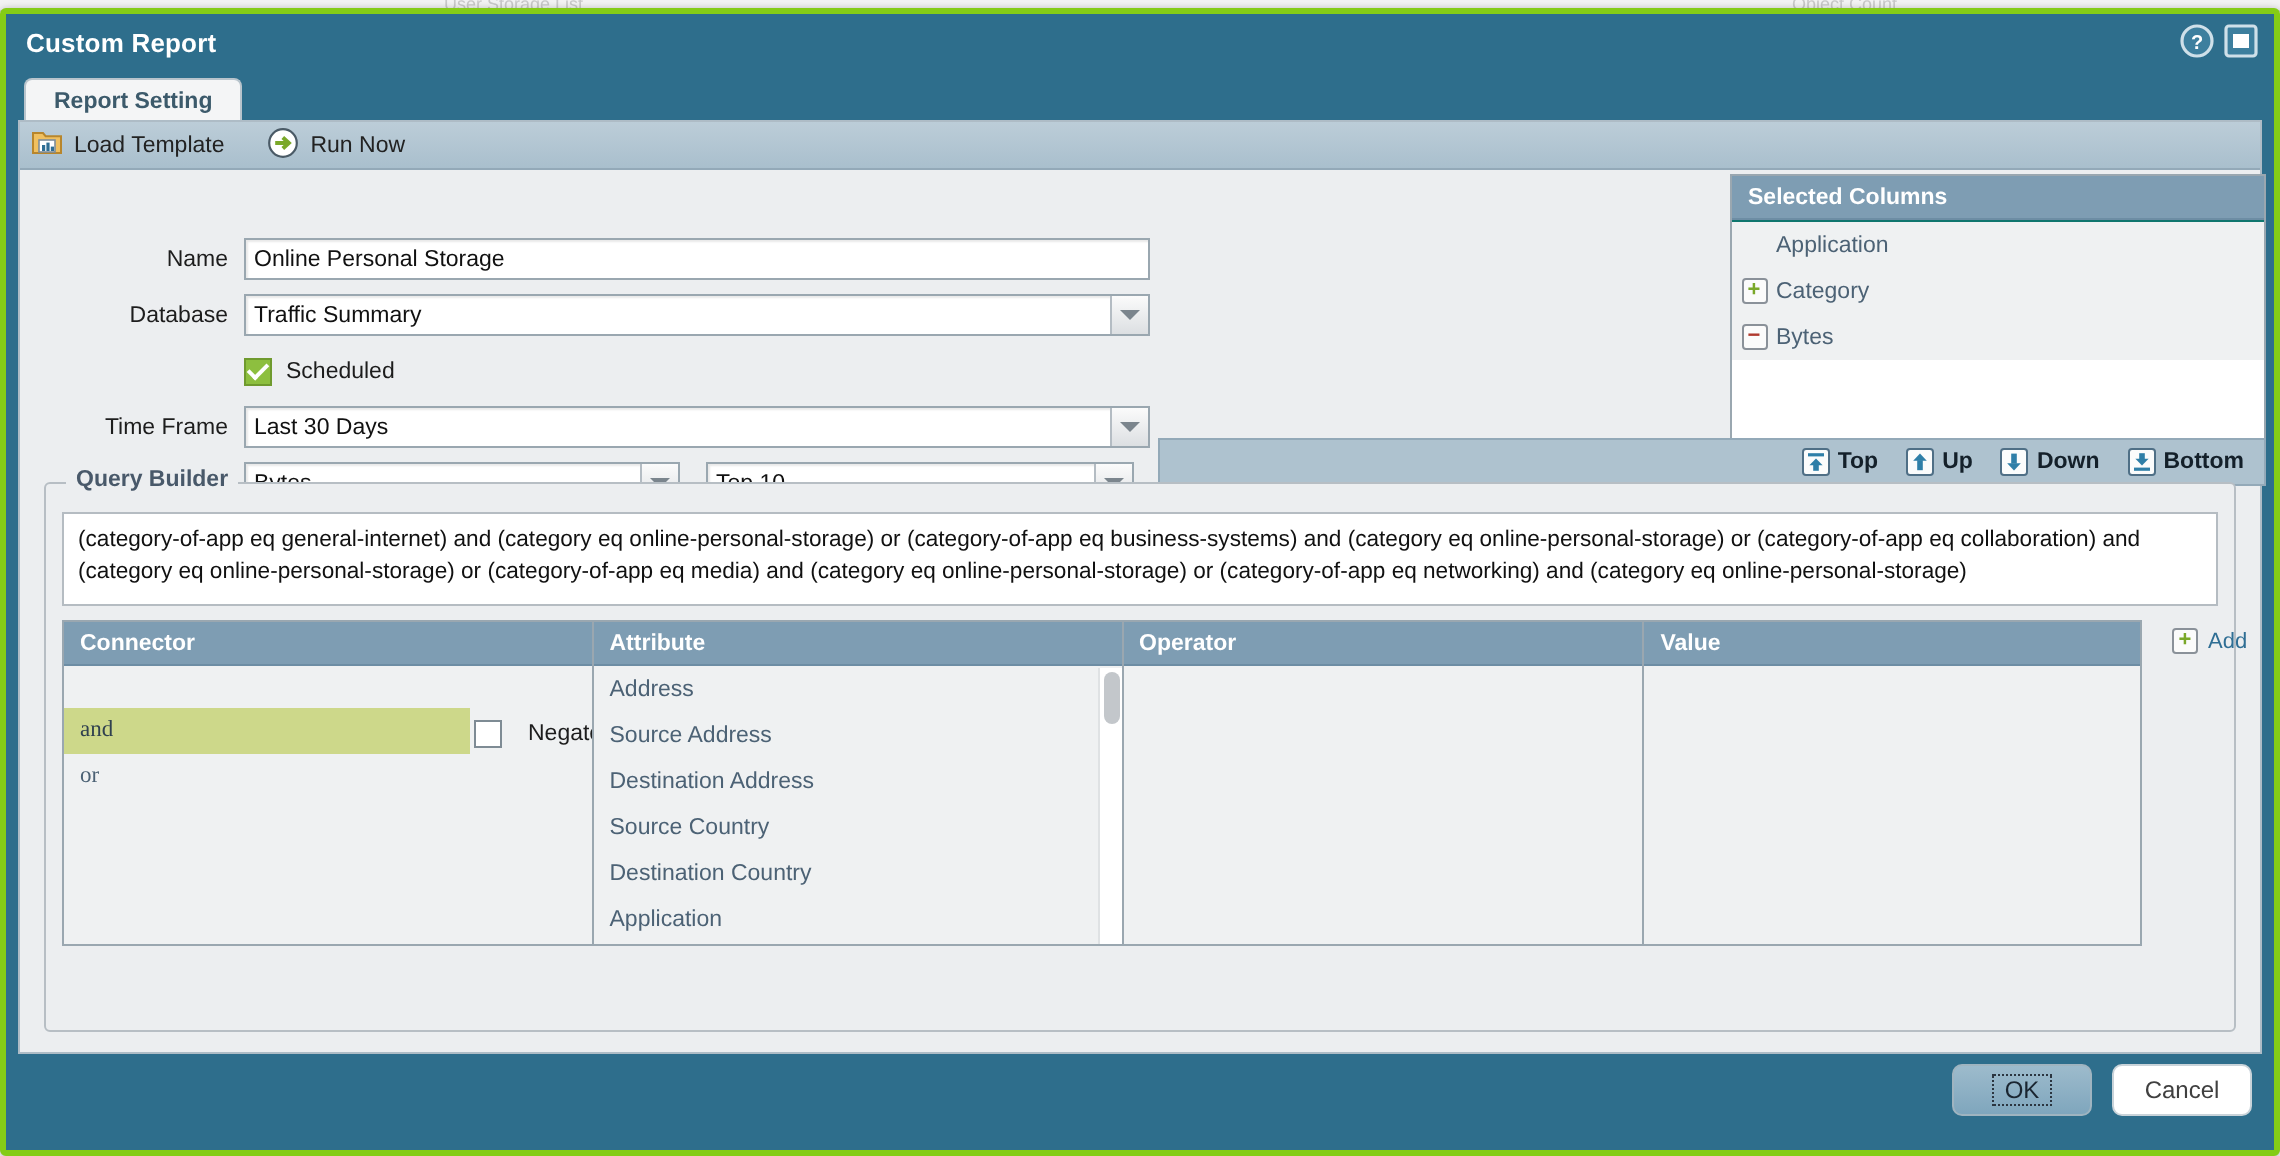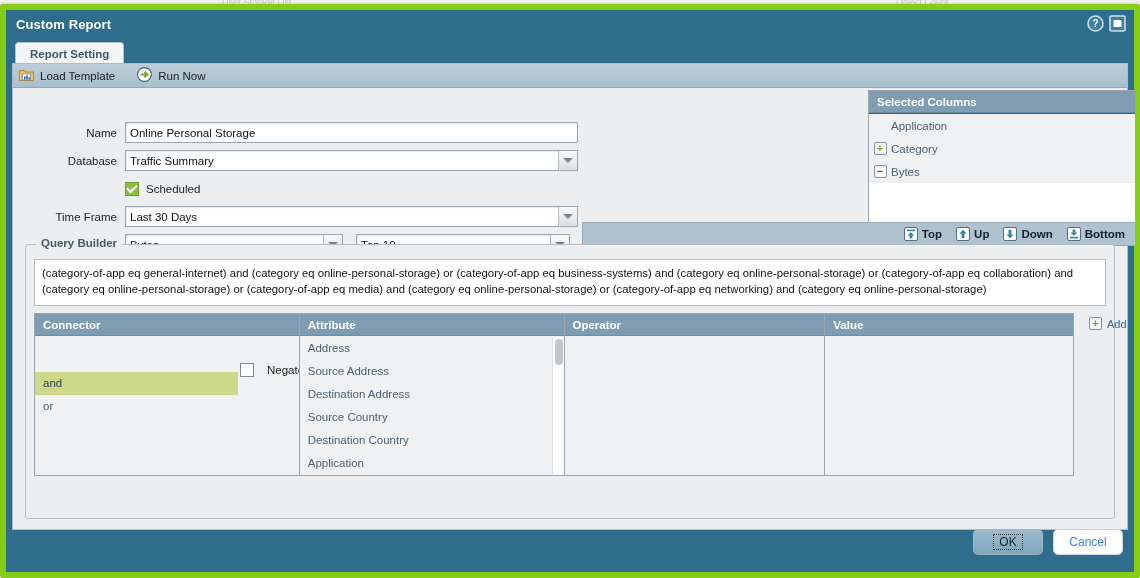--- a/index.html
+++ b/index.html
@@ -19,21 +19,21 @@
   }
   #bg-strip .ghost {
     position: absolute; top: -3px; color: #c9c9c9; font-size: 9px; white-space: nowrap;
   }
 
   
   #dialog {
     position: absolute; left: 0; top: 4px;
     width: 1140px; height: 574px;
     background: #2e6e8c;
-    border: 6px solid #84cc16;
+    border: 3px solid #84cc16;
     border-radius: 3px;
     box-shadow: 0 1px 4px rgba(0,0,0,.35);
   }
   #titlebar {
     height: 28px; position: relative;
     padding: 0 0 0 10px;
     display: flex; align-items: center;
   }
   #title-text {
     color: #ffffff; font-weight: bold; font-size: 13px;
@@ -255,21 +255,21 @@
     display: flex; align-items: center; padding-left: 8px;
     border-bottom: 1px solid #6d8da4;
   }
   .gbody { position: absolute; left:0; right:0; top:23px; bottom:0; background:#eff1f2; overflow:hidden; }
   .g-item {
     height: 23px; line-height: 23px; padding-left: 8px;
     color: #4c6275; font-size: 11.5px; white-space: nowrap;
   }
   .g-item.selected { background: #cdd88a; color: #30414f; }
   #connector-col { width: 265px; }
-  #conn-list { position: absolute; left: 0; top: 35px; width: 203px; bottom: 0; }
+  #conn-list { position: absolute; left: 0; top: 20px; width: 203px; bottom: 0; font-family: Liberation Serif, serif; }
   #negate-box {
     position: absolute; left: 205px; top: 26px;
     display: flex; align-items: center; gap: 6px;
   }
   #attribute-col { width: 265px; }
   #operator-col { width: 261px; }
   #value-col { width: 248px; }
 
   #add-btn {
     position: absolute; left: 1063px; top: 72px;
@@ -282,21 +282,21 @@
     position: absolute; left: 0; right: 0; bottom: 0; height: 54px;
   }
   #footer-buttons {
     position: absolute; right: 11px; top: 11px;
     display: flex; gap: 10px;
   }
   .fbtn {
     width: 70px; height: 26px;
     border-radius: 5px;
     display: flex; align-items: center; justify-content: center;
-    font-size: 12px; color: #3b82f6;
+    font-size: 12px; color: #404040;
     border: 1px solid #9fb4c0;
   }
   #ok-button {
     background: linear-gradient(#9dbbcc, #7fa6bd);
     color: #1a2530;
   }
   #ok-button .focusring {
     border: 1px dotted #2b3540; padding: 0 5px; line-height: 14px;
   }
   #cancel-button { background: #ffffff; border-color: #c9d3d9; }

